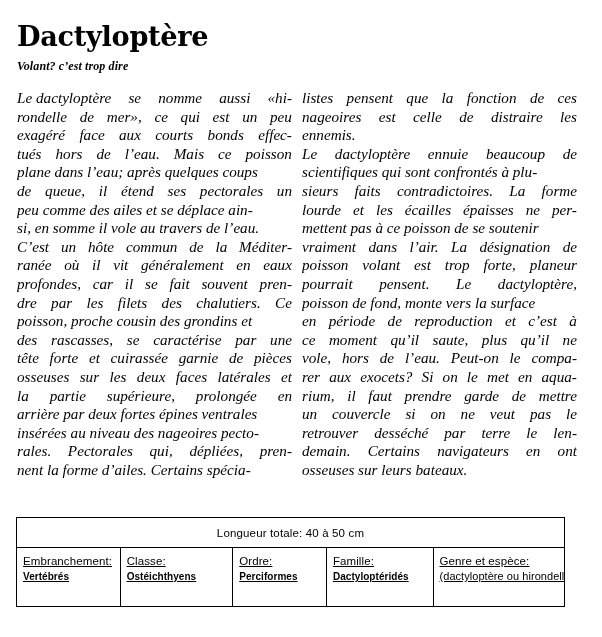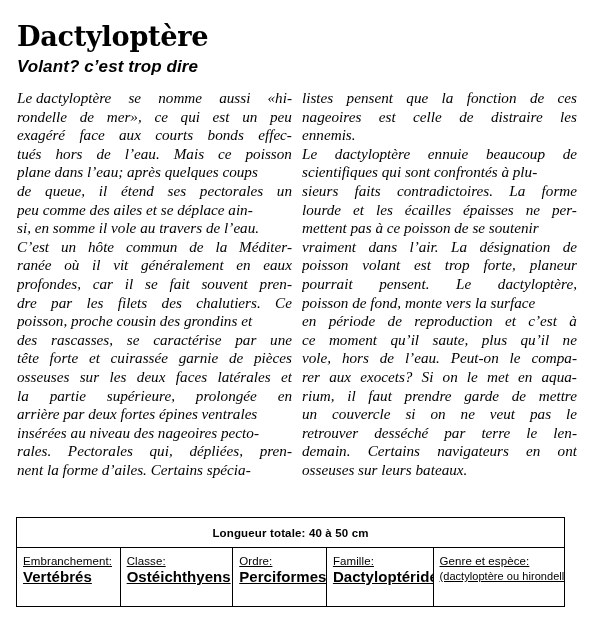--- a/index.html
+++ b/index.html
@@ -28,24 +28,24 @@
     font-weight: bold;
     font-size: 28px;
     line-height: 30px;
     letter-spacing: -0.3px;
     margin: 0;
     padding: 0;
     transform: scaleX(0.97);
     transform-origin: left center;
   }
   #doc-subtitle {
-    font-family: Liberation Sans, sans-serif;
+    font-family: Liberation Serif, serif;
     font-weight: bold;
     font-style: italic;
-    font-size: 17px;
+    font-size: 12px;
     line-height: 17px;
     margin: 6px 0 0 0;
     padding: 0;
     letter-spacing: 0.1px;
   }
 
   
   #article-body {
     position: absolute;
     left: 17px;
@@ -88,21 +88,20 @@
     font-family: "Liberation Sans", sans-serif;
     background: #ffffff;
   }
   #table-header-row {
     height: 30px;
     border-bottom: 1.4px solid #000000;
     display: flex;
     align-items: center;
     justify-content: center;
     box-sizing: border-box;
-    font-weight: bold;
   }
   #table-header-label {
     font-size: 11.5px;
     letter-spacing: 0.15px;
   }
   #table-body-row {
     display: flex;
     height: 58px;
     box-sizing: border-box;
   }
@@ -116,21 +115,21 @@
   .table-cell:last-child {
     border-right: none;
   }
   .cell-label {
     font-size: 11.5px;
     line-height: 15px;
     letter-spacing: 0.1px;
     white-space: nowrap;
   }
   .cell-value {
-    font-size: 15px;
+    font-size: 10px;
     font-weight: bold;
     line-height: 16px;
     letter-spacing: 0.05px;
     white-space: nowrap;
   }
   .cell-note {
     font-size: 11px;
     line-height: 15px;
     letter-spacing: 0.05px;
     white-space: nowrap;

